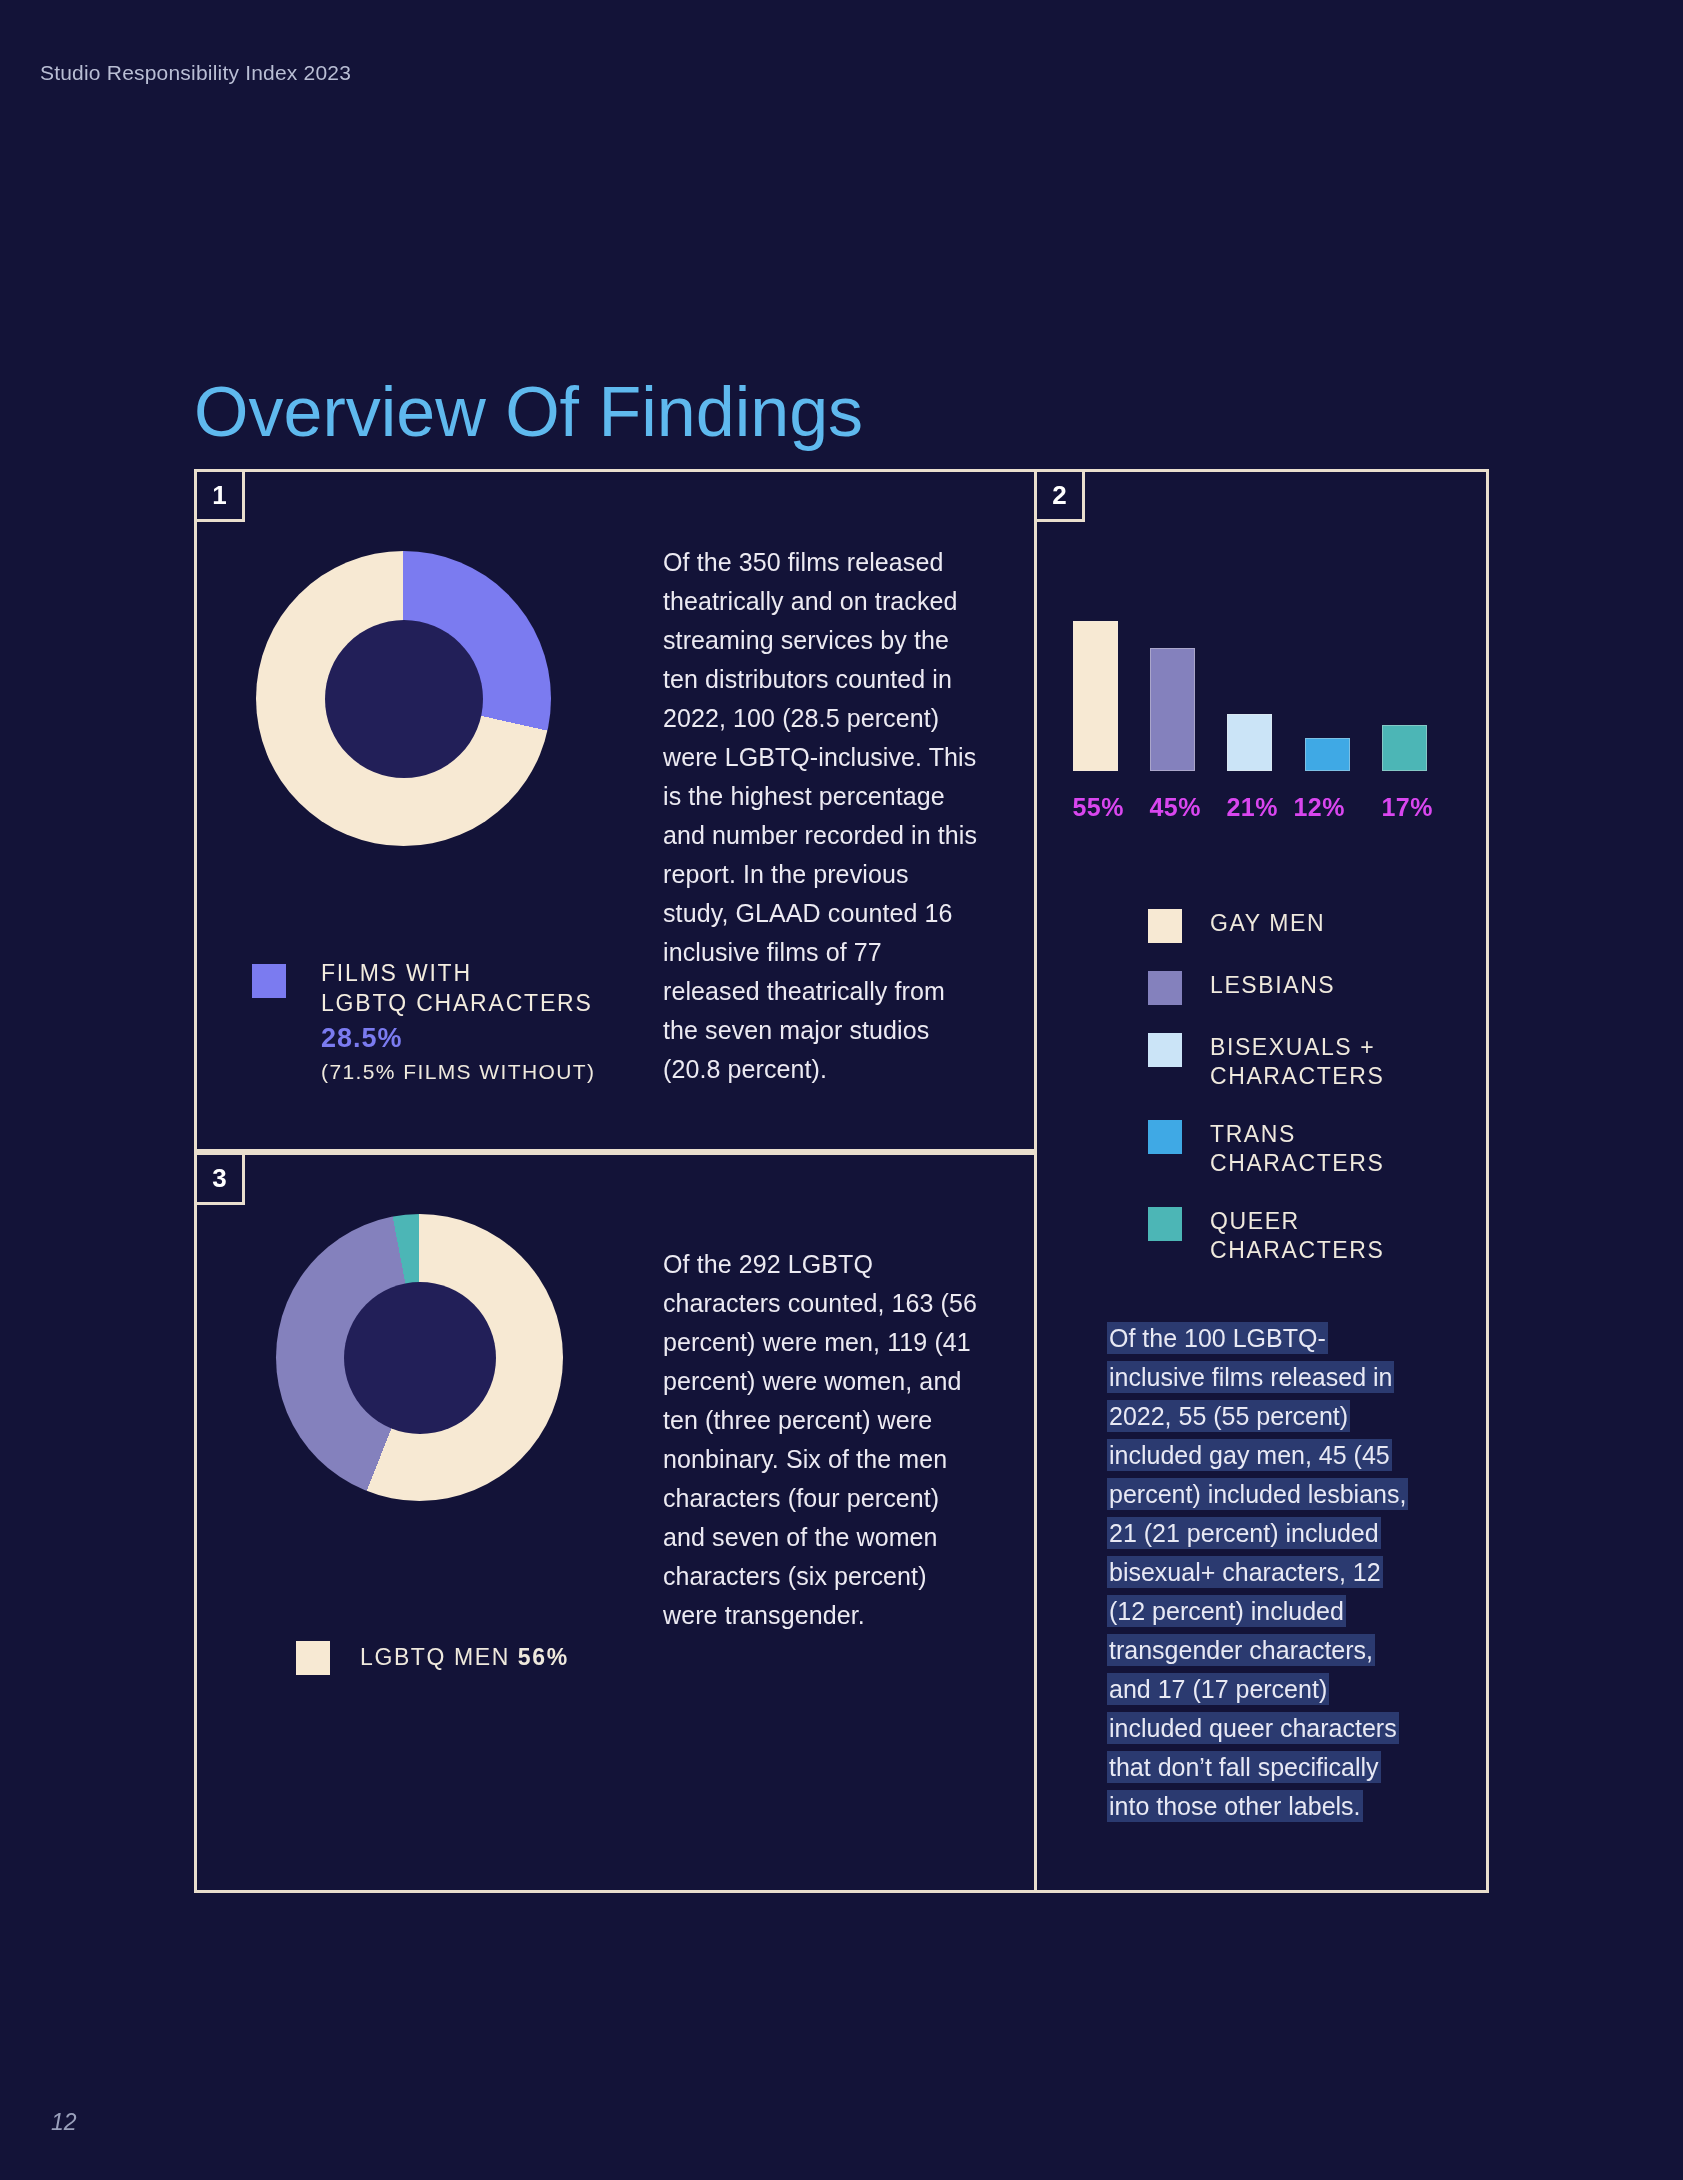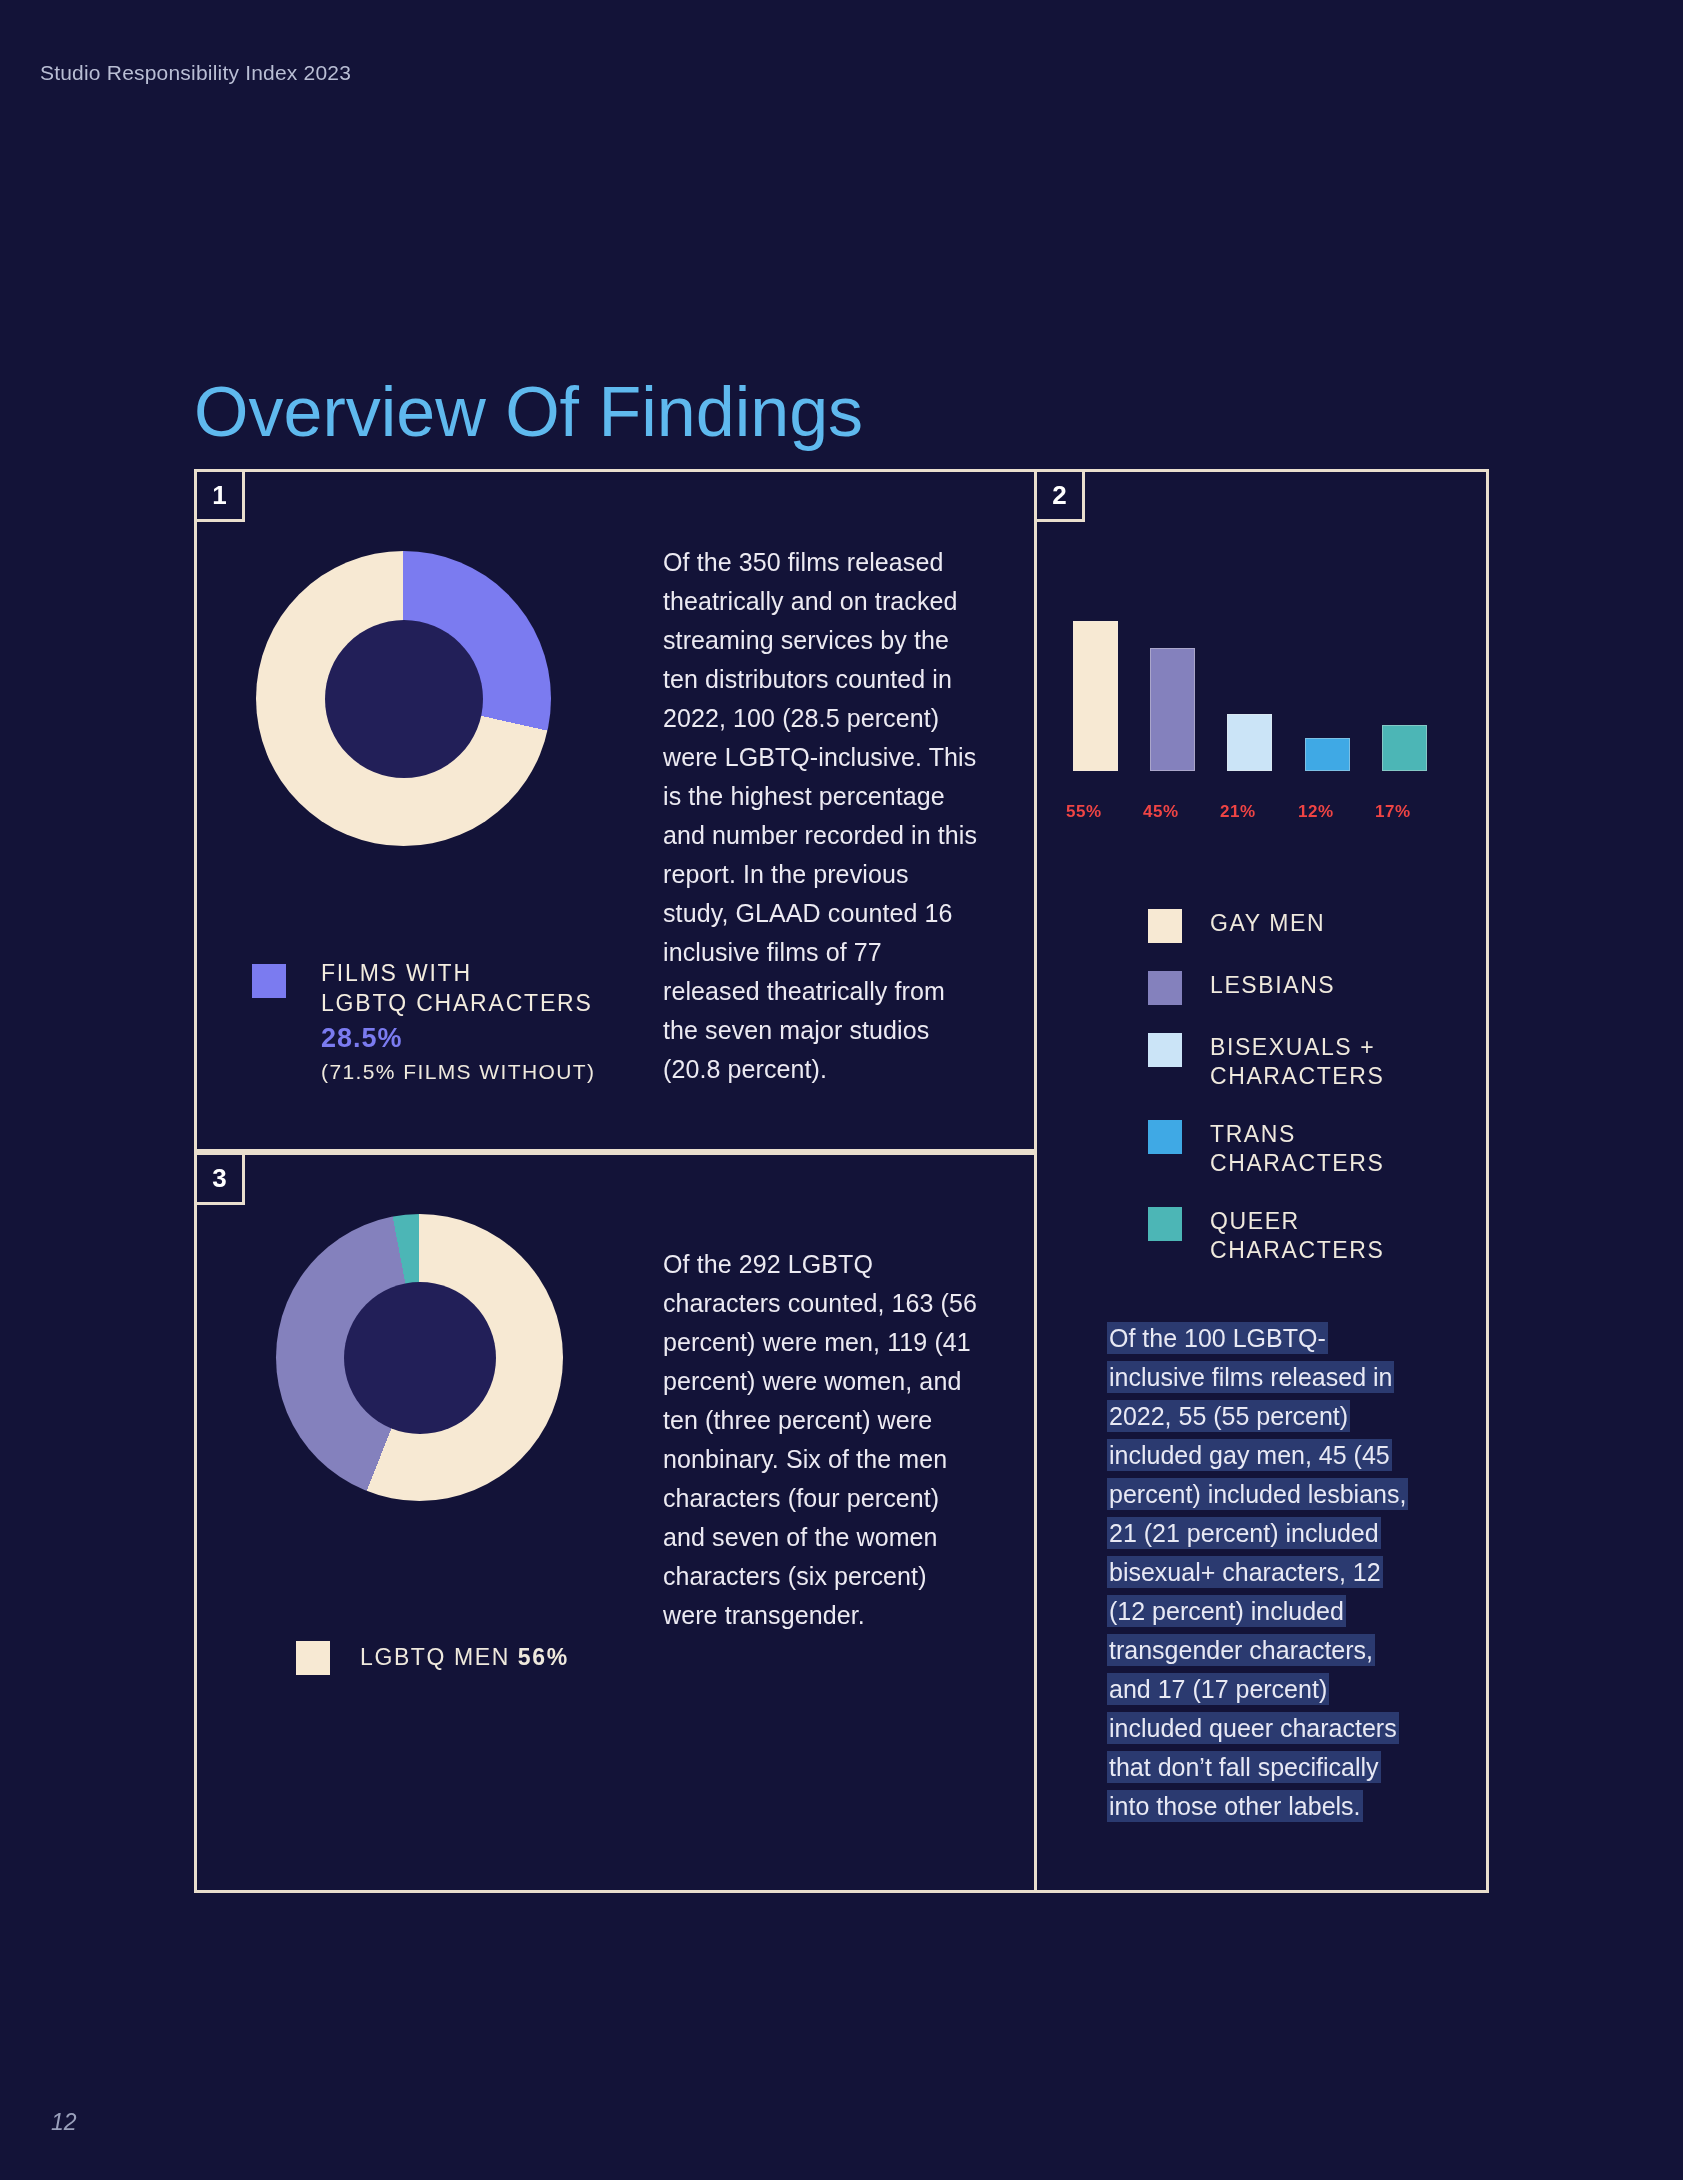--- a/index.html
+++ b/index.html
@@ -90,22 +90,22 @@
   }
   #p1-text{left:663px;top:543px;width:317px;}
   #p3-text{left:663px;top:1245px;width:317px;}
 
   
   .barchart{position:absolute;left:1069px;top:584px;width:386px;height:238px;}
   .bars{position:absolute;left:0;bottom:51px;height:158px;width:386px;}
   .bar{position:absolute;bottom:0;border:1px solid rgba(240,235,225,.35);box-sizing:border-box;}
   .barlabels{position:absolute;left:0;bottom:0;width:386px;height:44px;}
   .barlabel{
-    position:absolute;bottom:0;text-align:left;
-    font-size:17px;font-weight:700;color:#ef4444;letter-spacing:0.5px;
+    position:absolute;bottom:0;text-align:right;
+    font-size:25px;font-weight:700;color:#d946ef;letter-spacing:0.5px;
   }
 
   .p2-legend{position:absolute;left:1148px;top:909px;width:317px;}
   .p2-legend .legend-row{margin-bottom:28px;align-items:flex-start;}
   .p2-legend .swatch{margin-right:28px;}
 
   .p3-legend{position:absolute;left:252px;top:1641px;width:554px;}
   .p3-legend .legend-row{margin-bottom:27px;align-items:center;margin-left:44px;}
   .p3-legend .swatch{margin-right:30px;}
 
@@ -166,21 +166,21 @@
       <div class="bar" style="left: 4px; width: 45px; height: 150px; background: rgb(247, 233, 211);"></div>
       <div class="bar" style="left: 81px; width: 45px; height: 123px; background: rgb(132, 129, 189);"></div>
       <div class="bar" style="left: 158px; width: 45px; height: 57px; background: rgb(203, 228, 247);"></div>
       <div class="bar" style="left: 236px; width: 45px; height: 33px; background: rgb(63, 169, 229);"></div>
       <div class="bar" style="left: 313px; width: 45px; height: 46px; background: rgb(76, 182, 182);"></div>
     </div>
   <div class="barlabels" id="barlabels">
       <div class="barlabel" style="left: -3px; width: 58px;">55%</div>
       <div class="barlabel" style="left: 74px; width: 58px;">45%</div>
       <div class="barlabel" style="left: 151px; width: 58px;">21%</div>
-      <div class="barlabel" style="left: 229px; width: 58px;">12%</div>
+      <div class="barlabel" style="left: 218px; width: 58px;">12%</div>
       <div class="barlabel" style="left: 306px; width: 58px;">17%</div>
     </div>
 </div>
 
 <div class="p2-legend" id="p2-legend">
     <div class="legend-row">
       <span class="swatch" style="background: rgb(247, 233, 211);"></span>
       <span class="legend-text">GAY MEN</span>
     </div>
     <div class="legend-row">

